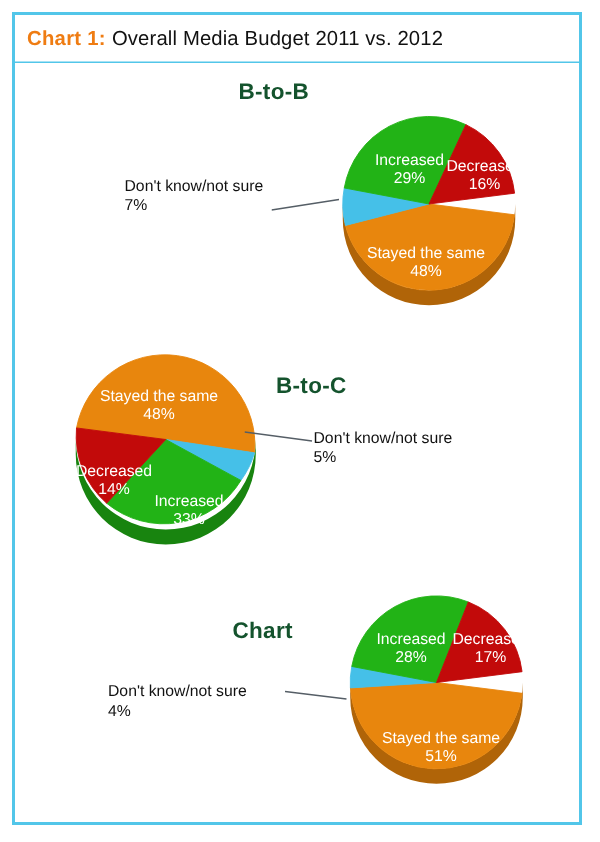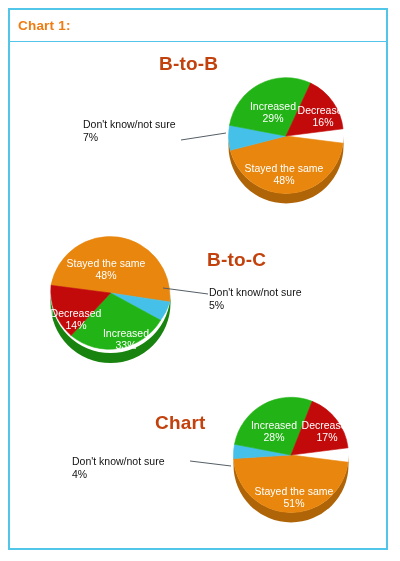--- a/index.html
+++ b/index.html
@@ -37,21 +37,21 @@
     color:#111111;font-size:13.5px;font-weight:normal;
     letter-spacing:.1px;white-space:nowrap;
   }
 
   
   .pie-block{position:absolute;}
   .pie-svg{display:block;overflow:visible;}
 
   .section-title{
     position:absolute;
-    font-size:19px;font-weight:bold;color:#c2410c;
+    font-size:15px;font-weight:bold;color:#14532d;
     letter-spacing:.2px;white-space:nowrap;
   }
 
   
   .slice-label{
     font-family:"Liberation Sans","DejaVu Sans",sans-serif;
     font-size:10.5px;fill:#ffffff;
   }
 
   
@@ -67,20 +67,21 @@
 </style>
 </head>
 <body>
 
 <div id="page">
 
   <div class="frame"></div>
 
   <div class="titlebar">
     <span class="chart-no">Chart 1:</span>
+    <span class="chart-title">Overall Media Budget 2011 vs. 2012</span>
   </div>
 
   <div class="section-title" style="left:159px;top:53px;">B-to-B</div>
 
   <div class="pie-block" style="left:225px;top:72px;">
     <svg class="pie-svg" width="122" height="135" viewBox="0 0 122 135">
 
       <path d="M 3.5 64 A 57.5 57.5 0 0 0 118.5 64 L 118.5 74 A 57.5 57.5 0 0 1 3.5 74 Z" fill="#b06408"></path>
 
       <path d="M 61 64 L 118.05 71.2 A 57.5 57.5 0 0 1 5.3 78.3 Z" fill="#e8860d" stroke="#e8860d" stroke-width="0.6"></path>
@@ -103,21 +104,21 @@
   </div>
 
   <svg class="leader" style="left:181px;top:131px;" width="46" height="12">
     <line x1="0" y1="9" x2="45" y2="2"></line>
   </svg>
   <div class="callout" style="left:83px;top:118px;width:100px;">
     <span class="cv">Don't know/not sure</span>
     <span class="cv">7%</span>
   </div>
 
-  <div class="section-title" style="left:207px;top:249px;">B-to-C</div>
+  <div class="section-title" style="left:184px;top:249px;">B-to-C</div>
 
   <div class="pie-block" style="left:48px;top:231px;">
     <svg class="pie-svg" width="125" height="138" viewBox="0 0 125 138">
       <path d="M 2.5 62 A 60 60 0 0 0 122.5 62 L 122.5 72 A 60 60 0 0 1 2.5 72 Z" fill="#18840f"></path>
 
       <path d="M 62.5 62 L 3.0 54.3 A 60 60 0 0 1 121.7 70.9 Z" fill="#e8860d" stroke="#e8860d" stroke-width="0.6"></path>
 
       <path d="M 62.5 62 L 121.7 70.9 A 60 60 0 0 1 112.6 89.3 Z" fill="#45c0e8" stroke="#45c0e8" stroke-width="0.6"></path>
 
       <path d="M 62.5 62 L 112.6 89.3 A 60 60 0 0 1 23.1 104.5 Z" fill="#22b316" stroke="#22b316" stroke-width="0.6"></path>

